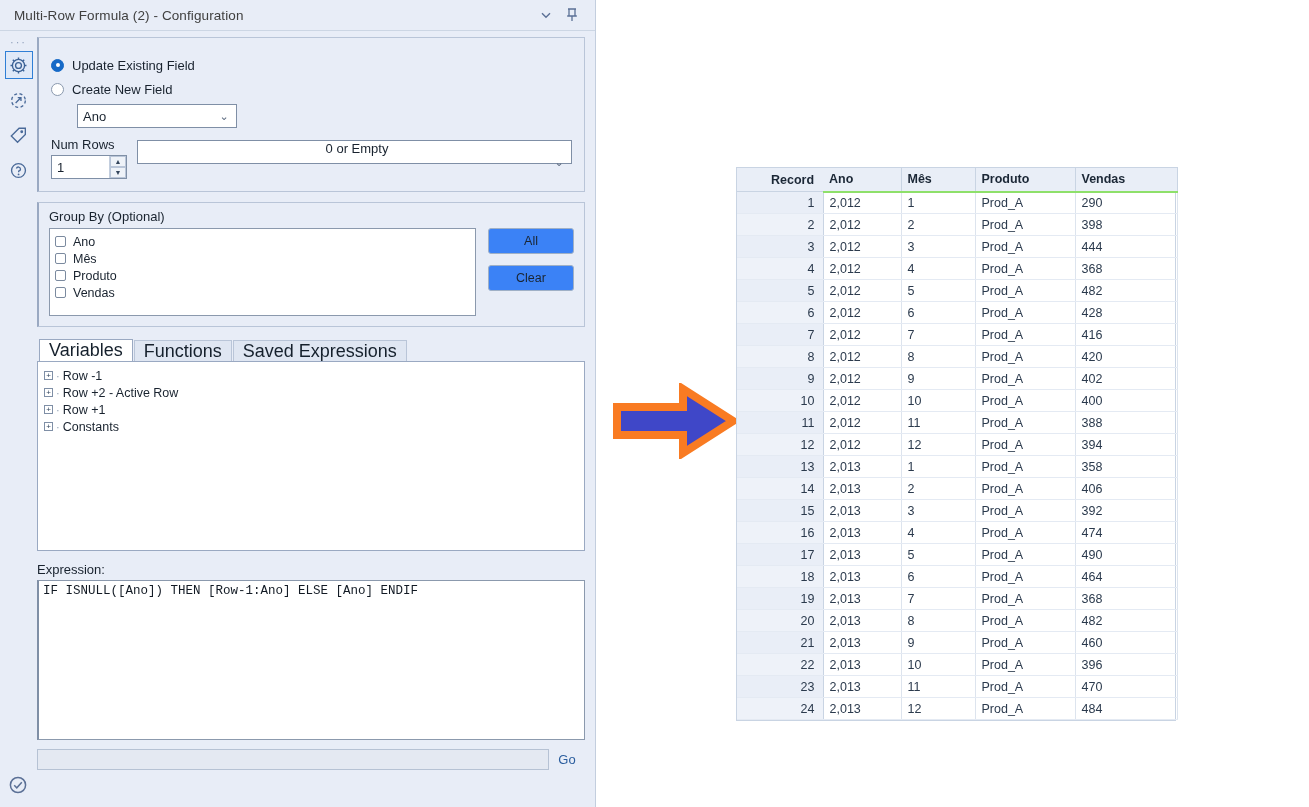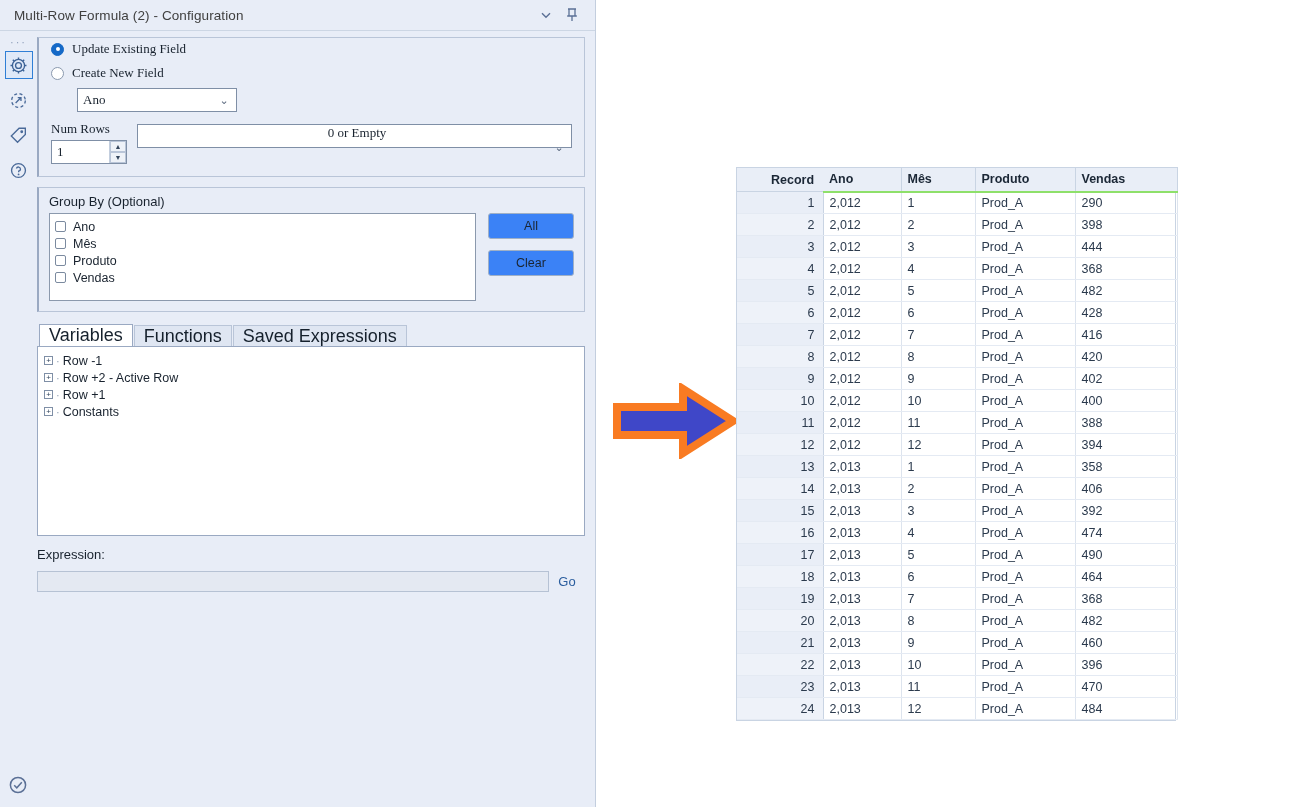--- a/index.html
+++ b/index.html
@@ -39,21 +39,21 @@
     display:flex;align-items:center;justify-content:center;color:#5b7096;}
 
   
   #config-content{flex:1;padding:6px 10px 0 0;box-sizing:border-box;position:relative;}
 
   .group-box{
     background:#e8edf7;border:1px solid #b9c5d8;box-sizing:border-box;
     border-left:2px solid #9aa9c2;
   }
 
-  #top-box{padding:0 12px 12px 12px;font-family:Liberation Serif, serif;}
+  #top-box{padding:16px 12px 12px 12px;}
 
   .radio-row{display:flex;align-items:center;height:22px;margin-bottom:2px;}
   .radio{
     width:13px;height:13px;border-radius:50%;border:1px solid #8a99ae;background:#fff;
     margin-right:8px;box-sizing:border-box;position:relative;flex:none;
   }
   .radio.checked{border:1px solid #1569c7;background:#1569c7;}
   .radio.checked::after{
     content:"";position:absolute;left:3.5px;top:3.5px;width:4px;height:4px;
     border-radius:50%;background:#fff;
@@ -303,20 +303,23 @@
           <span>Row +1</span>
         </div>
         <div class="tree-row">
           <span class="expander">+</span>
             <span class="tree-dash">·</span>
           <span>Constants</span>
         </div>
       </div>
 
       <div id="expr-label">Expression:</div>
+      <div id="expr-area">
+        <div id="expr-text">IF ISNULL([Ano]) THEN [Row-1:Ano] ELSE [Ano] ENDIF</div>
+      </div>
 
       <div id="go-row">
         <div id="go-input"></div>
         <div id="go-btn">Go</div>
       </div>
 
     </div>
   </div>
 </div>
 

